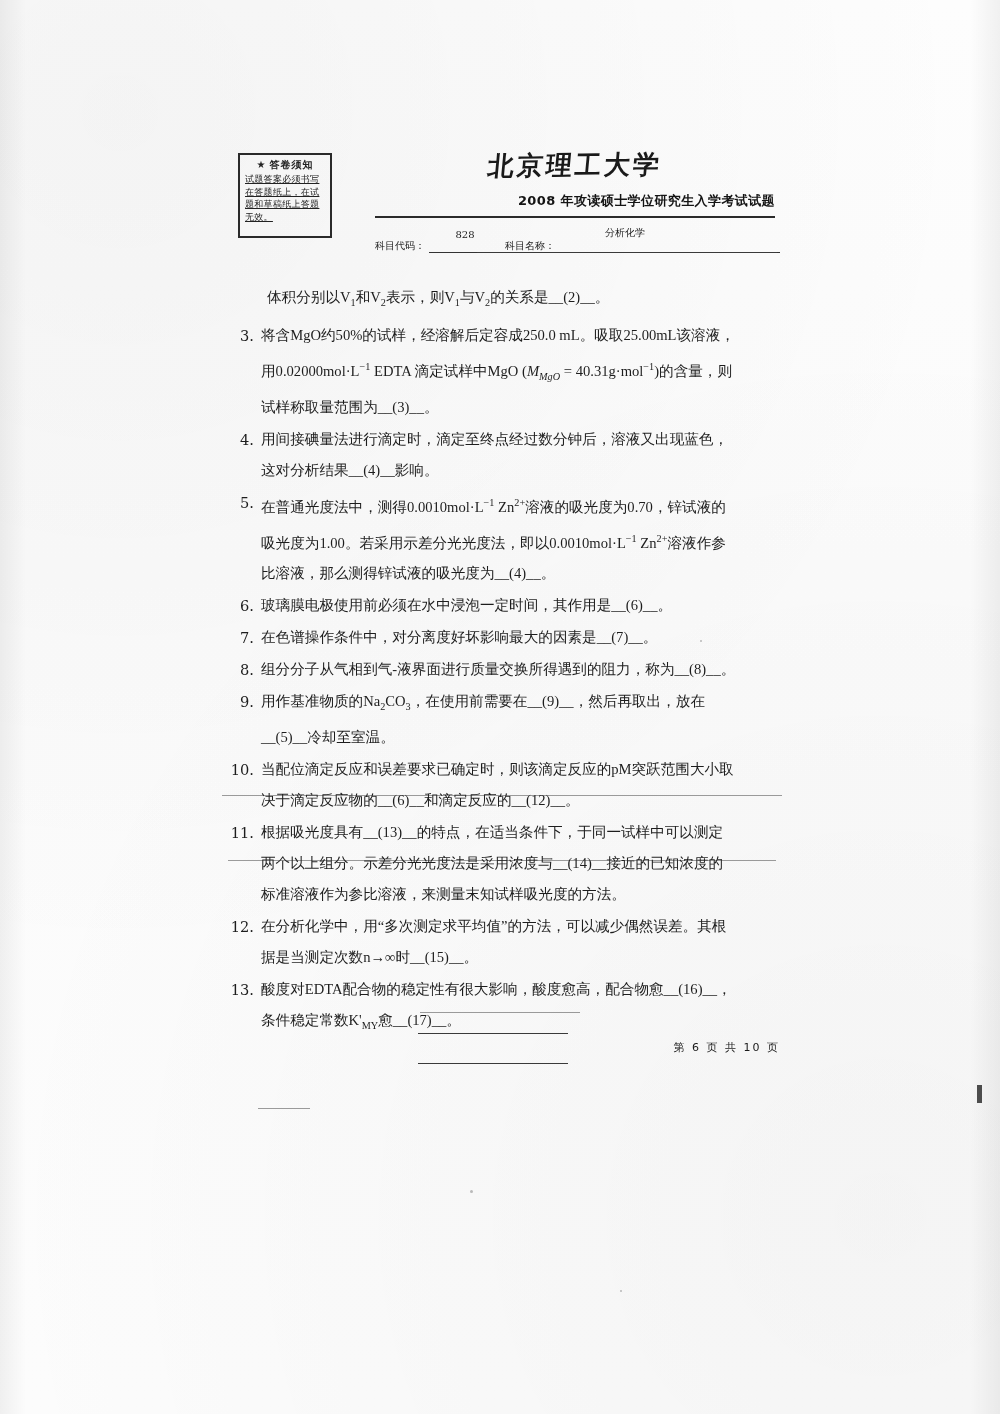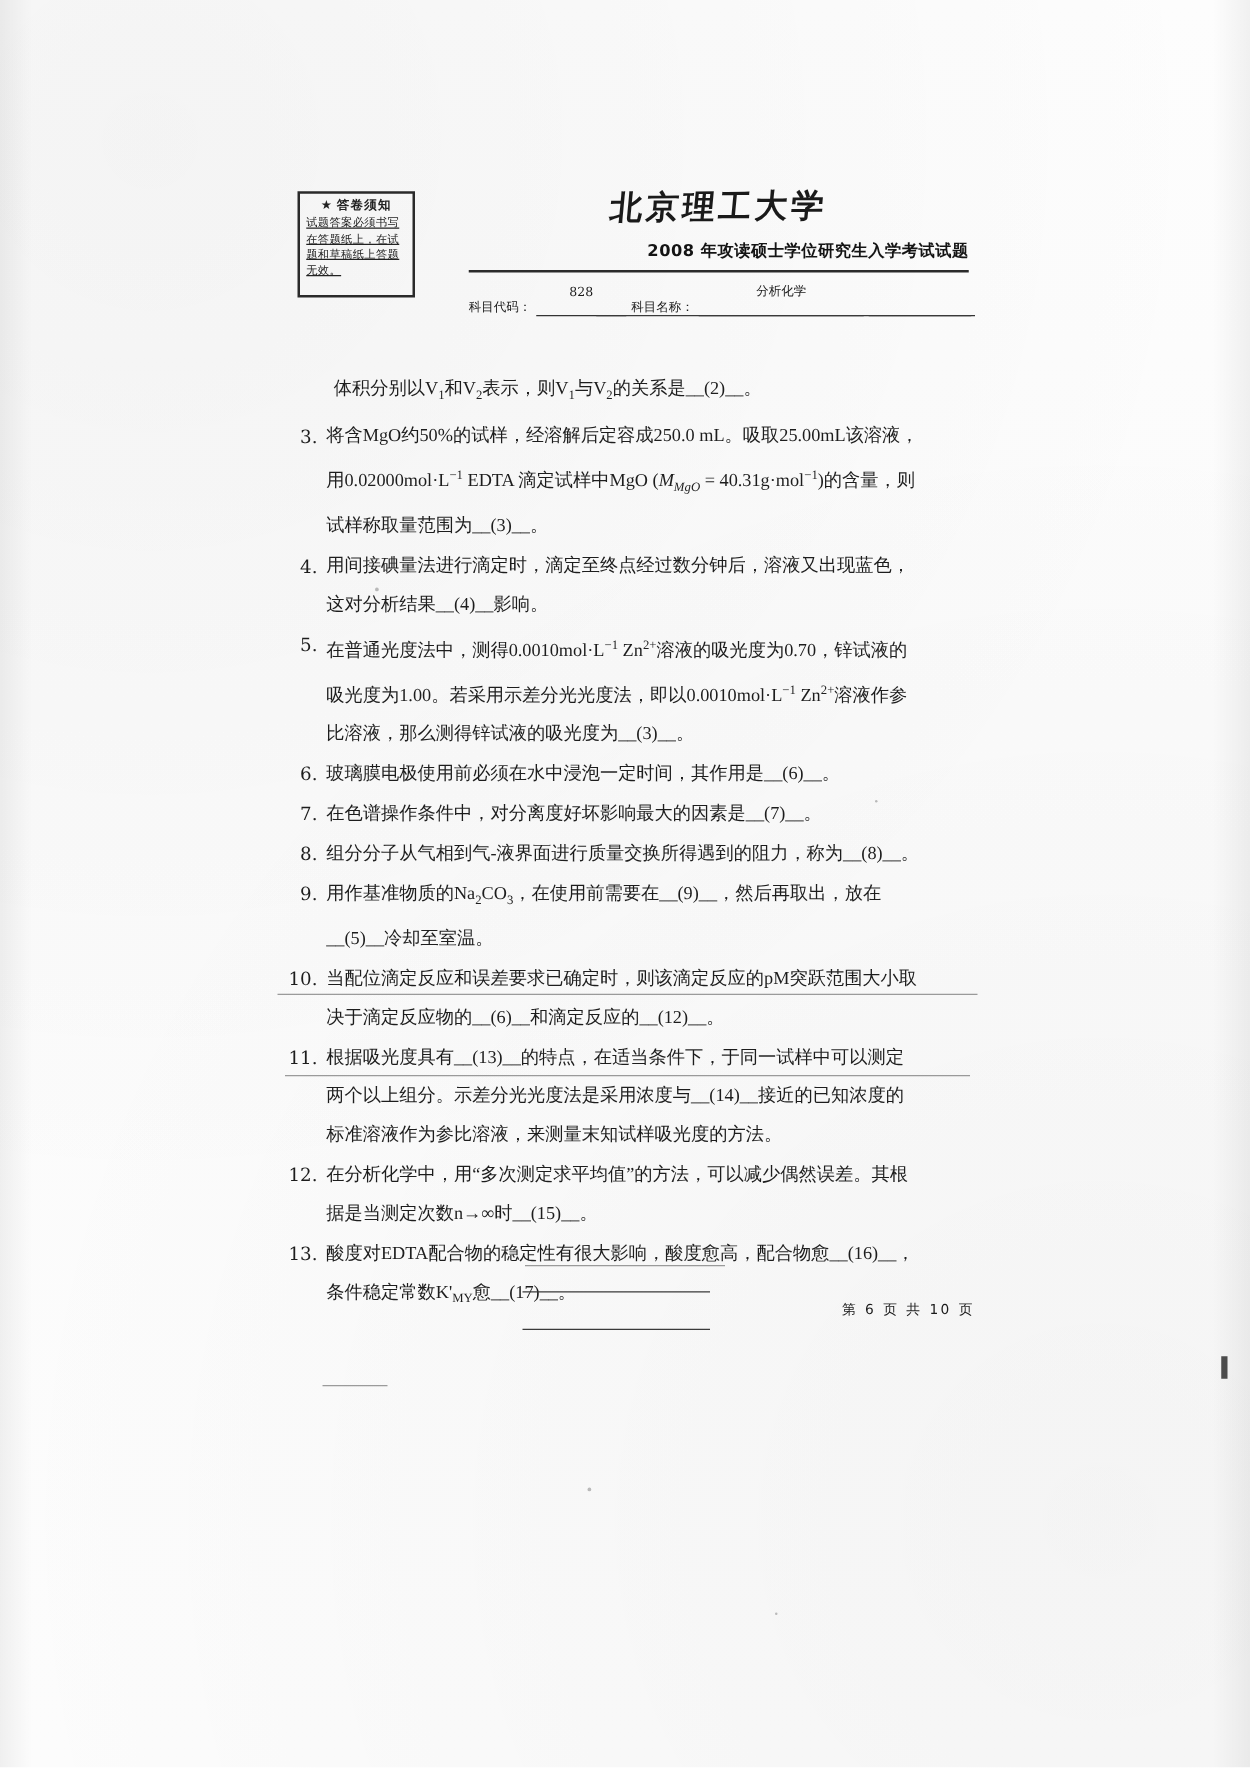--- a/index.html
+++ b/index.html
@@ -130,21 +130,21 @@
     position: absolute;
     left: 252px;
     top: 112px;
     width: 300px;
     height: 1px;
     background: #3a3a3a;
   }
 
   
   .body-text {
-    margin-top: 16px;
+    margin-top: 2px;
     font-size: 14.6px;
     line-height: 31px;
     color: #1d1d1d;
   }
   .lead-line {
     margin-left: 42px;
     margin-bottom: 2px;
   }
   .qrow {
     display: flex;
@@ -276,21 +276,21 @@
           <p>用间接碘量法进行滴定时，滴定至终点经过数分钟后，溶液又出现蓝色，</p>
           <p>这对分析结果__(4)__影响。</p>
         </div>
       </div>
 
       <div class="qrow">
         <div class="qnum">5.</div>
         <div class="qtext">
           <p>在普通光度法中，测得0.0010mol·L<sup>−1</sup> Zn<sup>2+</sup>溶液的吸光度为0.70，锌试液的</p>
           <p>吸光度为1.00。若采用示差分光光度法，即以0.0010mol·L<sup>−1</sup> Zn<sup>2+</sup>溶液作参</p>
-          <p>比溶液，那么测得锌试液的吸光度为__(3)__。</p>
+          <p>比溶液，那么测得锌试液的吸光度为__(4)__。</p>
         </div>
       </div>
 
       <div class="qrow">
         <div class="qnum">6.</div>
         <div class="qtext">
           <p>玻璃膜电极使用前必须在水中浸泡一定时间，其作用是__(6)__。</p>
         </div>
       </div>
 

